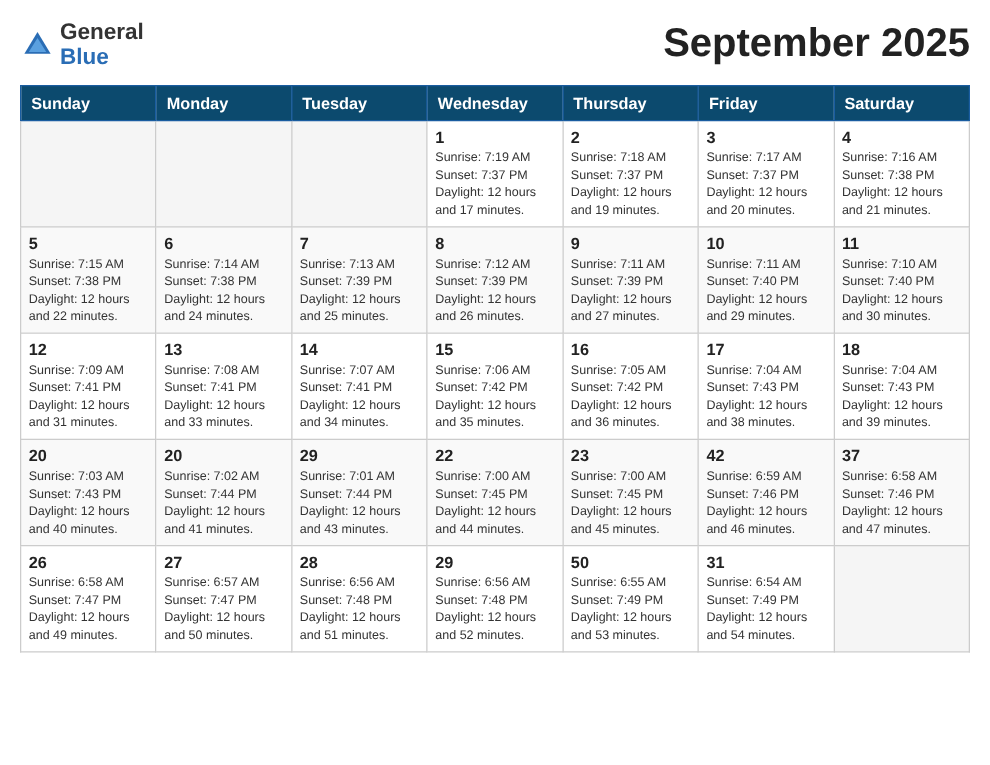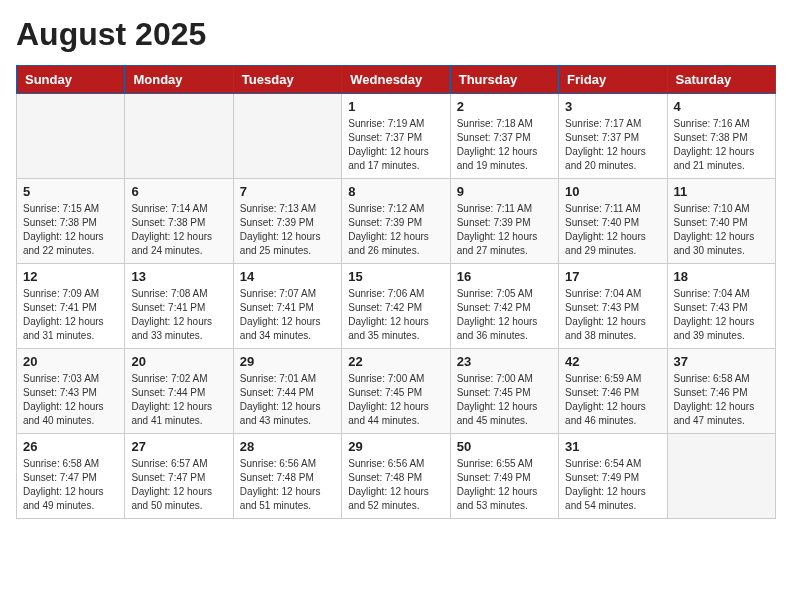--- a/index.html
+++ b/index.html
@@ -51,21 +51,21 @@
     .location-title {
       font-size: 16px;
       color: #444;
     }
     .calendar {
       width: 100%;
       border-collapse: collapse;
       border: 1px solid #ccc;
     }
     .calendar th {
-      background-color: #b91c1c;
+      background-color: #0c4a6e;
       color: #fff;
       text-align: left;
       padding: 6px 8px;
       font-size: 13px;
       border: 1px solid #1a5da0;
     }
     .calendar td {
       vertical-align: top;
       padding: 5px 6px;
       border: 1px solid #ccc;
@@ -91,22 +91,32 @@
       line-height: 1.4;
     }
     .empty-cell {
       background: #f5f5f5 !important;
     }
   </style>
 </head>
 <body>
 
 <div class="header">
+  <div class="logo">
+    <svg class="logo-icon" viewBox="0 0 40 40">
+      <polygon points="20,5 35,30 5,30" fill="#2a6db5"></polygon>
+      <polygon points="20,12 30,28 10,28" fill="#5aa0e0"></polygon>
+    </svg>
+    <div class="logo-text">
+      <span class="logo-general">General</span>
+      <span class="logo-blue">Blue</span>
+    </div>
+  </div>
   <div class="title-block">
-    <div class="month-title">August 2025</div>
+    <div class="month-title">September 2025</div>
   </div>
 </div>
 
 <table class="calendar">
   <thead>
     <tr>
     <th>Sunday</th>
         <th>Monday</th>
         <th>Tuesday</th>
         <th>Wednesday</th>

